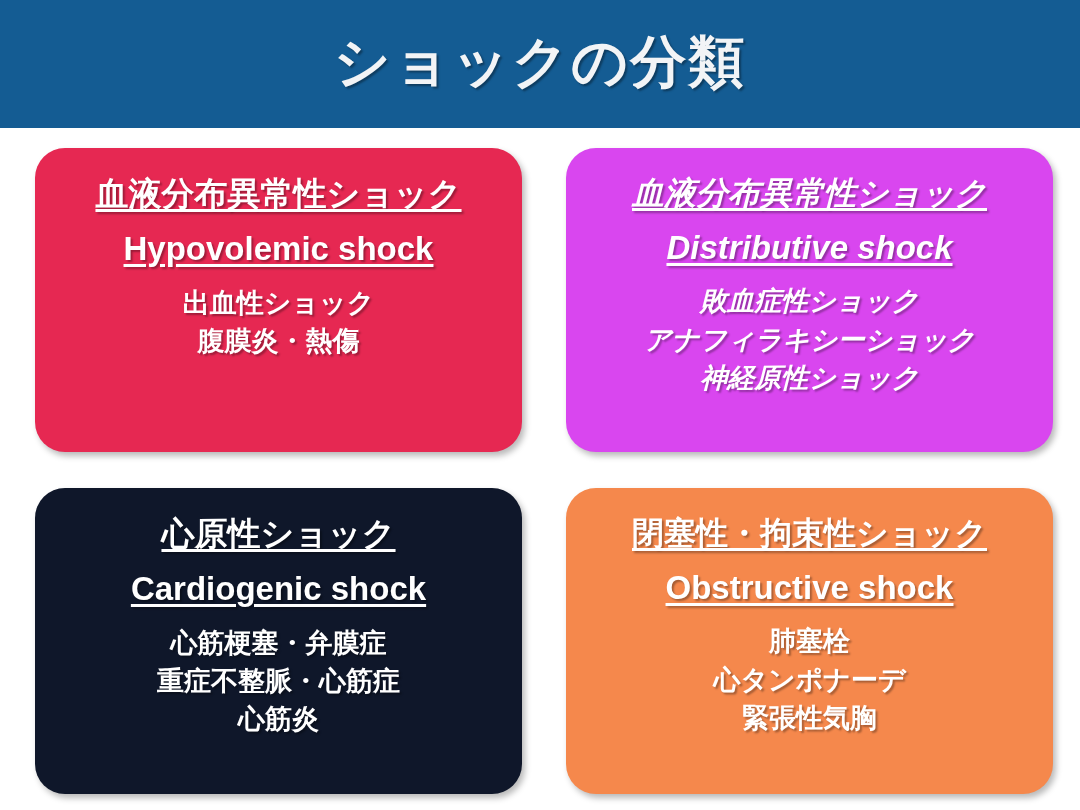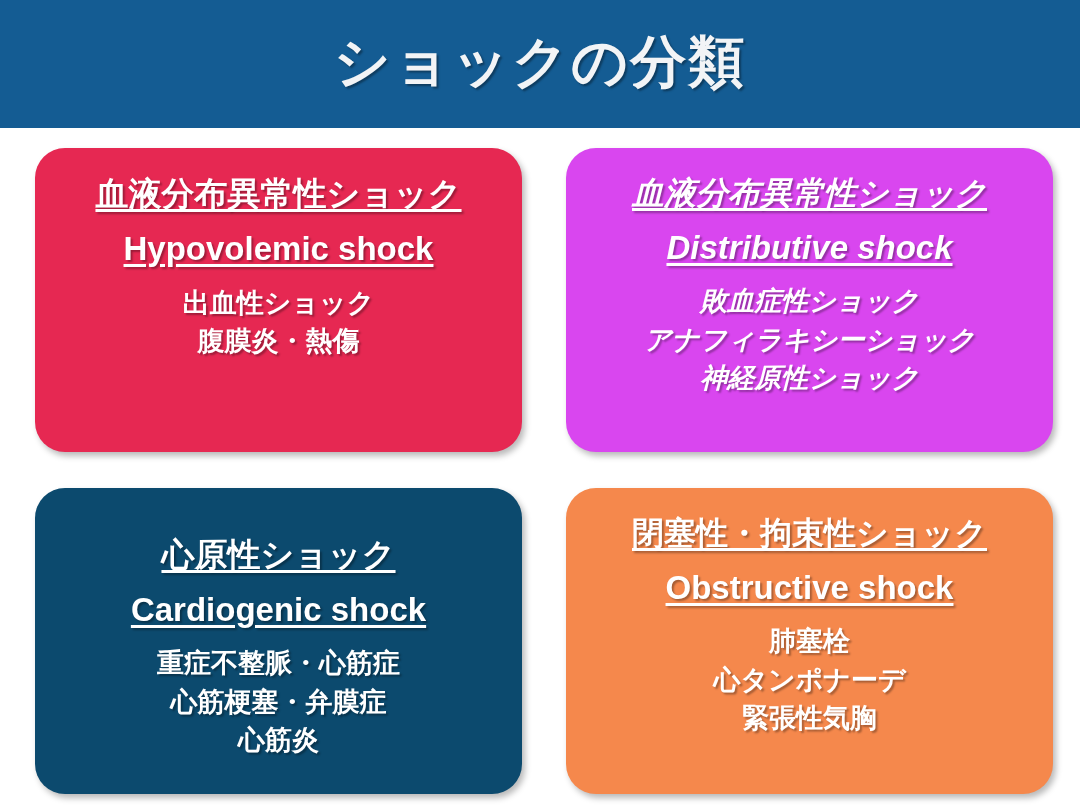--- a/index.html
+++ b/index.html
@@ -90,21 +90,21 @@
     font-size: 27px;
     font-weight: bold;
     line-height: 1.42;
     text-shadow: 2px 2px 2px rgba(0,0,0,0.32);
   }
   .card-body .line { white-space: nowrap; }
 
   
   .card-hypovolemic { background: #E62852; }
   .card-distributive { background: #d946ef; font-style: italic; }
-  .card-cardiogenic { background: #0c4a6e; justify-content: center; }
+  .card-cardiogenic { background: #0f172a; }
   .card-obstructive { background: #F5884C; }
 
   
   .card-distributive .card-title-jp,
   .card-obstructive .card-title-jp { font-size: 32px; }
   .card-cardiogenic .card-title-jp { font-size: 33px; }
 </style>
 </head>
 <body>
 
@@ -132,22 +132,22 @@
         <div class="line">敗血症性ショック</div>
         <div class="line">アナフィラキシーショック</div>
         <div class="line">神経原性ショック</div>
       </div>
     </div>
 
     <div class="card card-cardiogenic">
       <div class="card-title-jp">心原性ショック</div>
       <div class="card-title-en">Cardiogenic shock</div>
       <div class="card-body">
+        <div class="line">心筋梗塞・弁膜症</div>
         <div class="line">重症不整脈・心筋症</div>
-        <div class="line">心筋梗塞・弁膜症</div>
         <div class="line">心筋炎</div>
       </div>
     </div>
 
     <div class="card card-obstructive">
       <div class="card-title-jp">閉塞性・拘束性ショック</div>
       <div class="card-title-en">Obstructive  shock</div>
       <div class="card-body">
         <div class="line">肺塞栓</div>
         <div class="line">心タンポナーデ</div>

